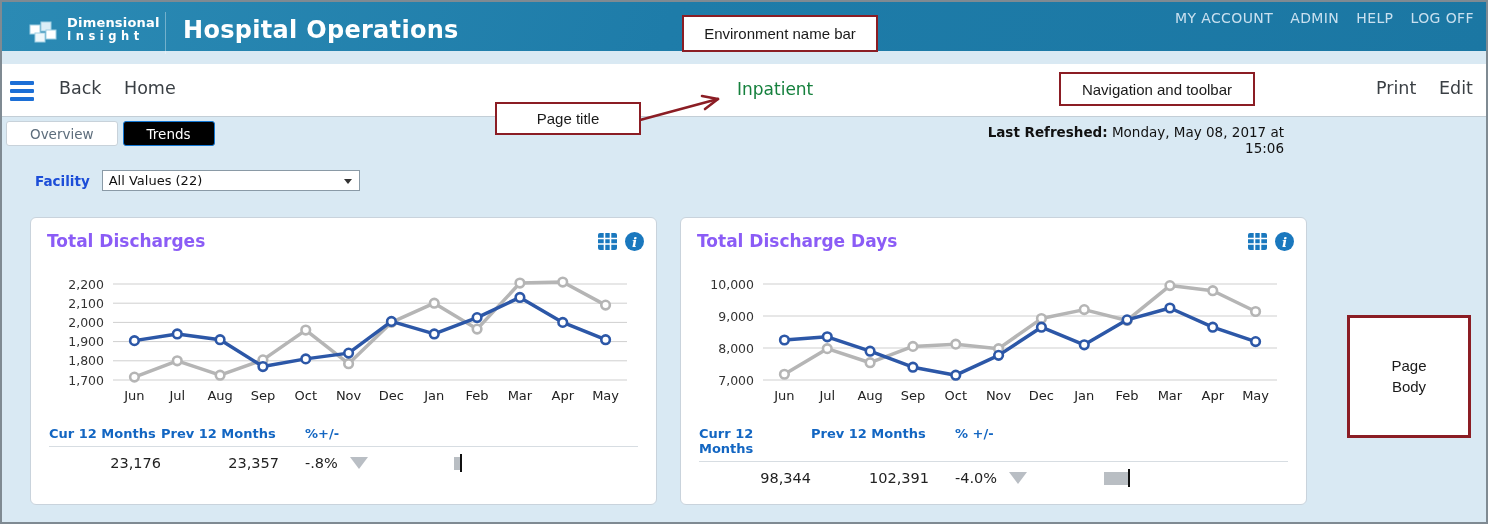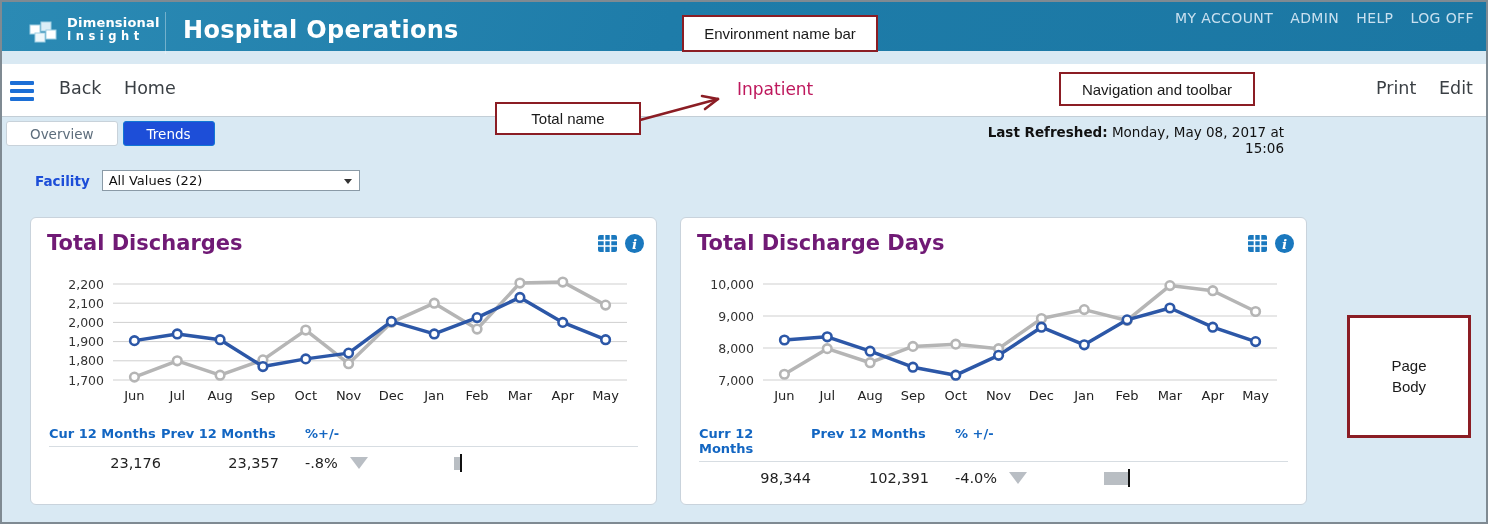--- a/index.html
+++ b/index.html
@@ -20,38 +20,38 @@
   .top-links { position:absolute; right:12px; top:8px; display:flex; gap:17px; }
   .top-links span { color:#c9e0ef; font-size:14px; letter-spacing:.4px; cursor:pointer; }
 
   
   .navbar { position:absolute; left:0; top:62px; width:100%; height:53px; background:#fff;
             border-bottom:1px solid #c3ced6; }
   .hamburger { position:absolute; left:8px; top:17px; width:24px; cursor:pointer; }
   .hamburger div { height:4px; background:#1c6fd6; margin-bottom:4px; border-radius:1px; }
   .nav-link { position:absolute; top:14px; font-size:17.5px; color:#3a3f44; cursor:pointer; }
   .nav-back { left:57px; } .nav-home { left:122px; }
-  .nav-page-title { position:absolute; left:735px; top:15px; font-size:17px; color:#be185d; }
+  .nav-page-title { position:absolute; left:735px; top:15px; font-size:17px; color:#15803d; }
   .nav-print { left:1374px; } .nav-edit { left:1437px; }
 
   
   .anno { position:absolute; background:#fff; border:2px solid #8b1d24; color:#1a1a1a;
           font-family:"Liberation Sans",sans-serif; font-size:15px;
           display:flex; align-items:center; justify-content:center; text-align:center; z-index:30; }
   .anno-env { left:680px; top:13px; width:196px; height:37px; }
   .anno-nav { left:1057px; top:70px; width:196px; height:34px; }
   .anno-page-name { left:493px; top:100px; width:146px; height:33px; }
   .anno-page-body { left:1345px; top:313px; width:124px; height:123px; border-width:3px; line-height:1.35; }
   .anno-arrow { position:absolute; left:636px; top:84px; z-index:29; }
 
   
   .tabs { position:absolute; left:4px; top:119px; display:flex; gap:5px; }
   .tab { height:25px; line-height:24px; padding:0 23px; font-size:13.5px; border-radius:3px; cursor:pointer; }
   .tab-inactive { background:#fff; color:#5d6d7c; border:1px solid #c8d2da; }
-  .tab-active { background:#1d4ed8; color:#fff; border:1px solid #1377d4; }
+  .tab-active { background:#000000; color:#fff; border:1px solid #1377d4; }
 
   .refresh { position:absolute; top:122px; left:960px; width:322px; font-size:13.5px; color:#111; text-align:right; }
   .refresh b { font-weight:bold; }
 
   .filter-row { position:absolute; left:33px; top:168px; display:flex; align-items:center; }
   .filter-label { font-size:13.5px; font-weight:bold; color:#1d4ed8; margin-right:12px; }
   .select { position:relative; width:258px; height:21px; background:#fff; border:1px solid #8a9aa6;
             font-size:13px; color:#111; padding:2px 20px 0 6px; cursor:pointer; }
   .select-caret { position:absolute; right:7px; top:8px; width:0; height:0;
                   border-left:4px solid transparent; border-right:4px solid transparent; border-top:5px solid #333; }
@@ -60,21 +60,21 @@
   .legend-item { display:flex; align-items:center; gap:8px; font-size:13.5px; color:#222; cursor:pointer; }
   .lmark { position:relative; width:26px; height:3px; background:var(--c); }
   .lmark::after { content:''; position:absolute; left:7px; top:-4.5px; width:7px; height:7px;
                   border:2.5px solid var(--c); border-radius:50%; background:#eaf2f8; }
 
   
   .card { position:absolute; top:215px; width:627px; height:288px; background:#fff;
           border:1px solid #c9d3dc; border-radius:6px; }
   .card-0 { left:28px; } .card-1 { left:678px; }
   .card-head { position:absolute; left:16px; right:12px; top:13px; display:flex; justify-content:space-between; align-items:center; }
-  .card-title { font-size:21px; font-weight:bold; color:#701a75; }
+  .card-title { font-size:17px; font-weight:bold; color:#8b5cf6; }
   .card-icons { display:flex; gap:8px; align-items:center; }
   .card-icons svg { cursor:pointer; display:block; }
   .chart-svg { position:absolute; left:10px; top:50px; }
 
   .stats { position:absolute; left:18px; right:18px; top:208px; }
   .stat-headers { display:flex; font-size:13px; font-weight:bold; color:#1366c2;
                   padding-bottom:5px; border-bottom:1px solid #d7dde2; }
   .sc1 { width:112px; } .sc2 { width:128px; } .sc3 { width:150px; }
   .h3pad { padding-left:16px; }
   .stat-values { display:flex; align-items:center; font-size:14.5px; color:#222; margin-top:6px; position:relative; height:20px; }
@@ -125,21 +125,21 @@
       </div>
     <span class="nav-link nav-back">Back</span>
     <span class="nav-link nav-home">Home</span>
     <span class="nav-page-title">Inpatient</span>
     <span class="nav-link nav-print">Print</span>
     <span class="nav-link nav-edit">Edit</span>
   </div>
 
   <div class="anno anno-env">Environment name bar</div>
   <div class="anno anno-nav">Navigation and toolbar</div>
-  <div class="anno anno-page-name">Total name</div>
+  <div class="anno anno-page-name">Page title</div>
   <svg class="anno-arrow" width="100" height="38" viewBox="0 0 100 38">
     <path d="M2,34 L80,13" stroke="#8b1d24" stroke-width="2.6" fill="none" stroke-linecap="round"></path>
     <path d="M80,13 L64,10 M80,13 L67,23" stroke="#8b1d24" stroke-width="2.6" fill="none" stroke-linecap="round"></path>
   </svg>
   <div class="anno anno-page-body" style="white-space:pre-line">Page
 Body</div>
 
   <div class="tabs">
     <div class="tab tab-inactive">Overview</div>
     <div class="tab tab-active">Trends</div>

